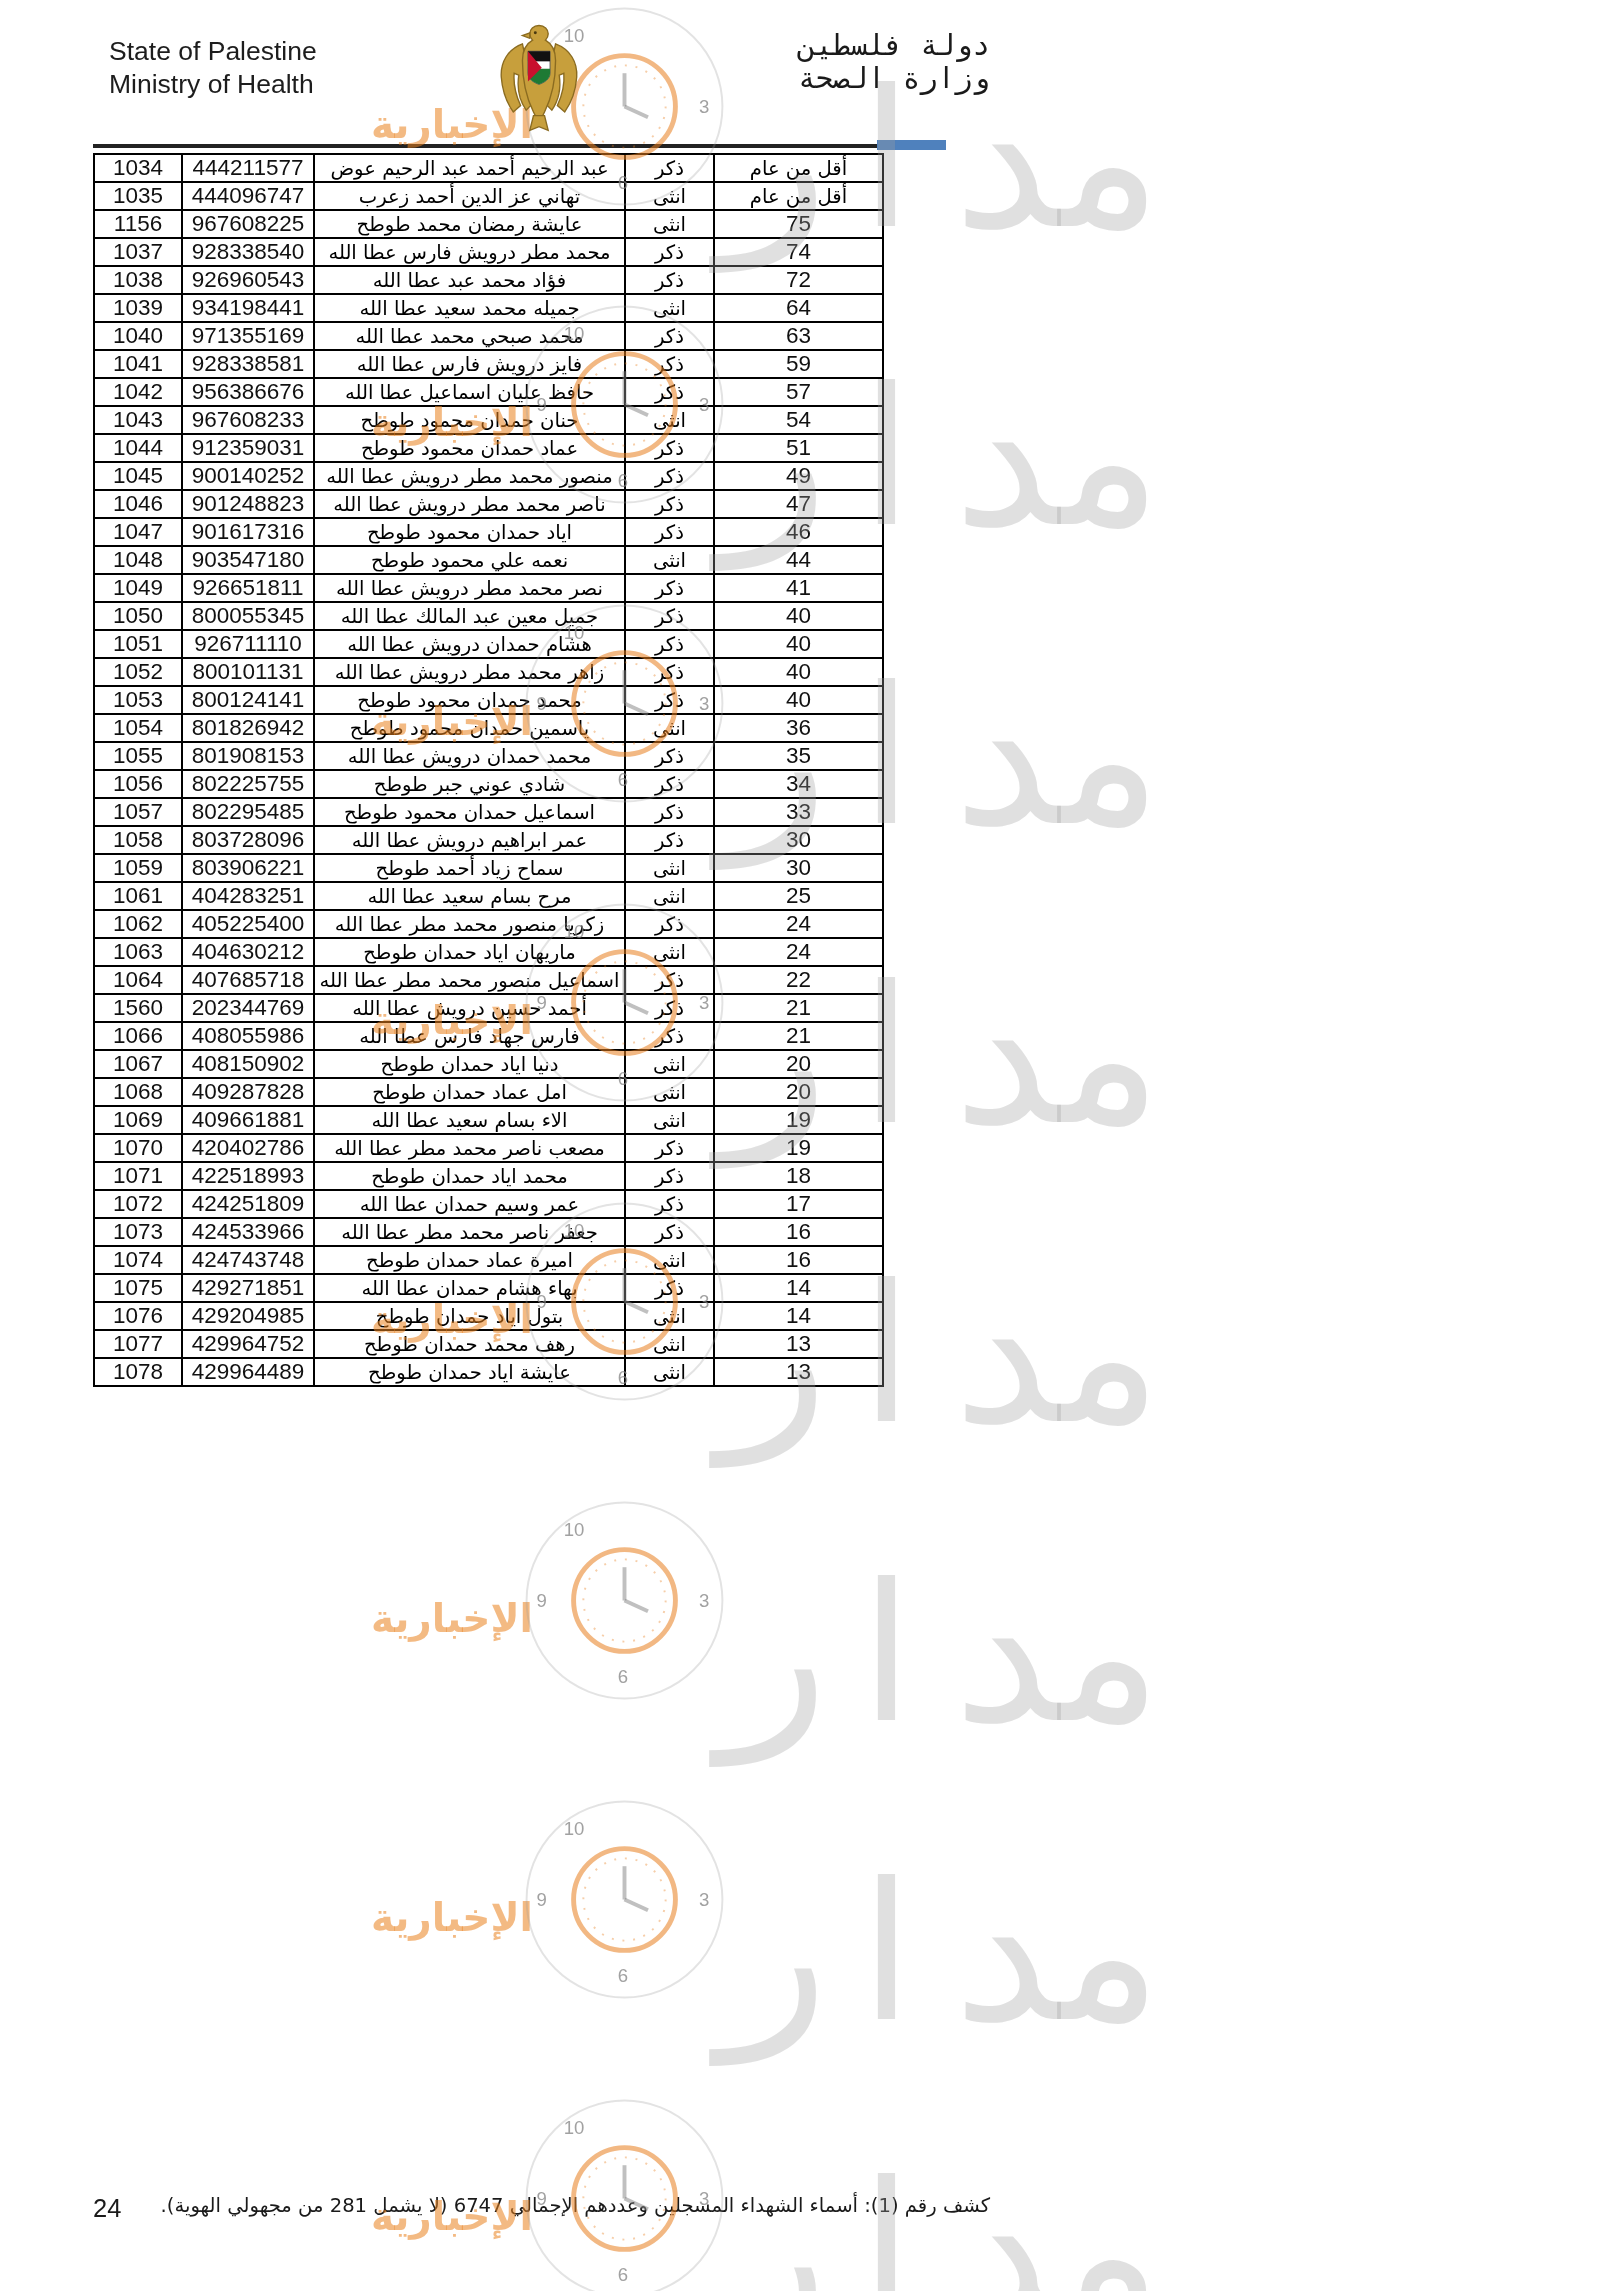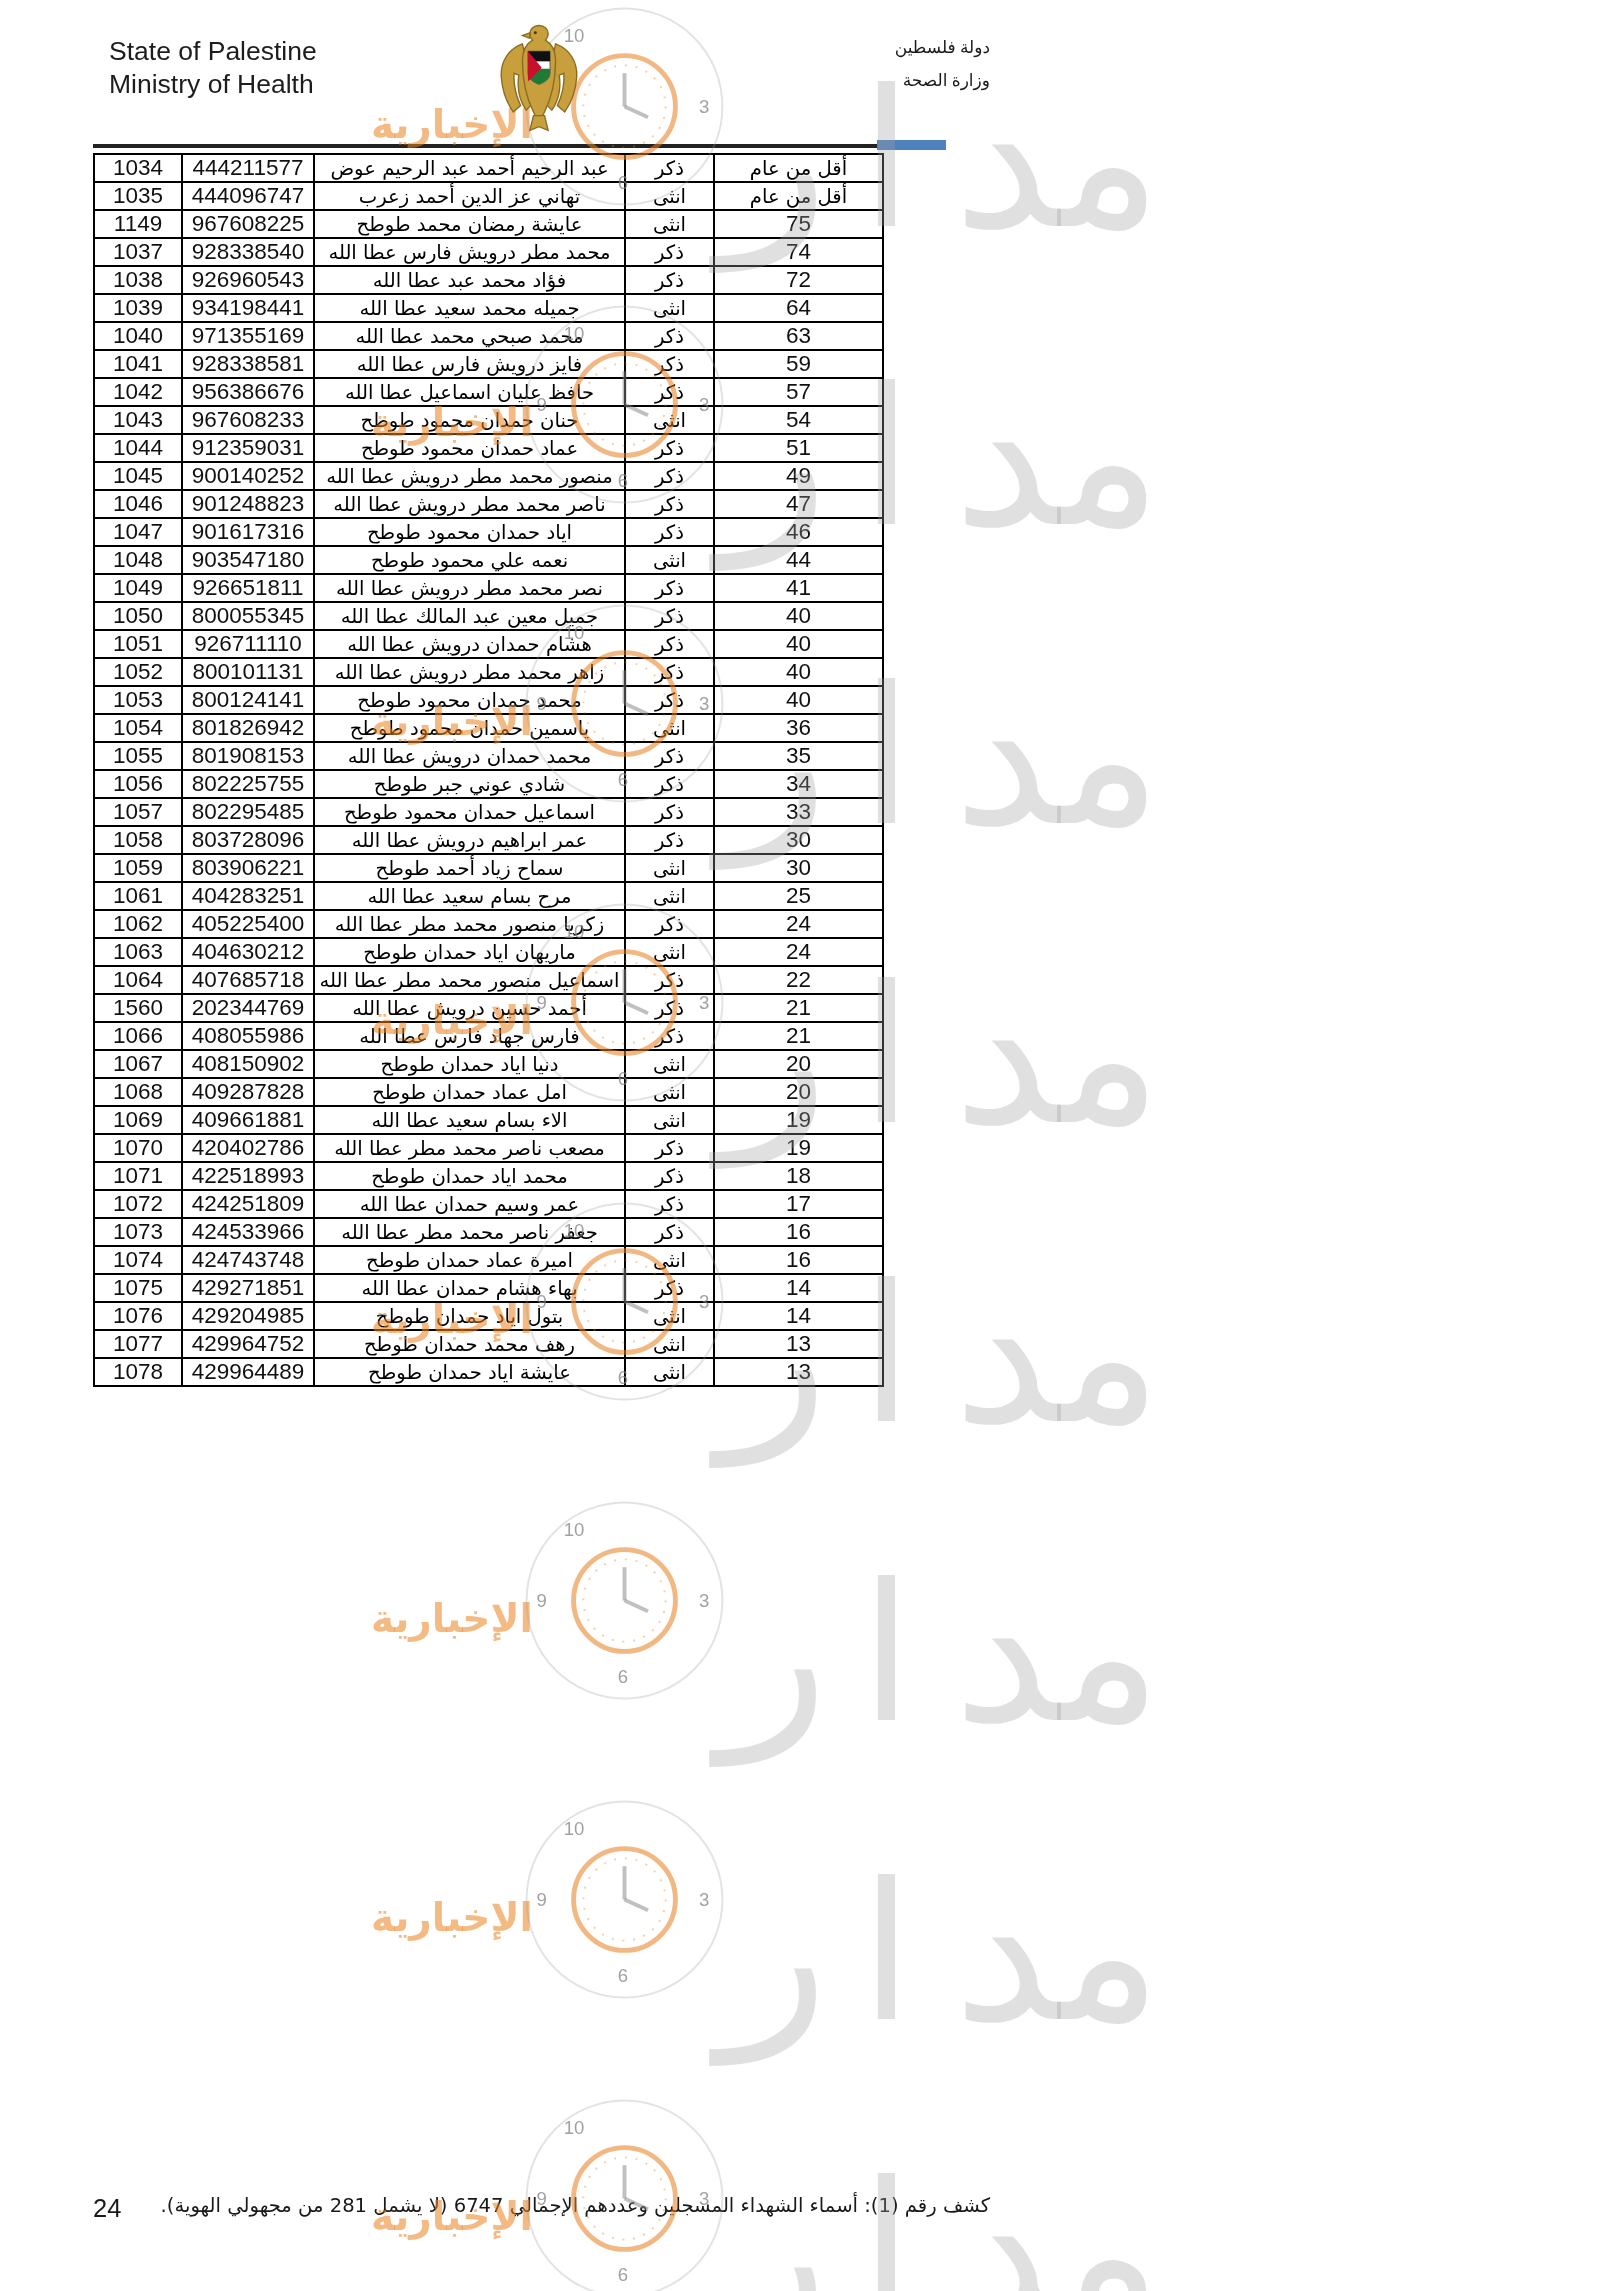--- a/index.html
+++ b/index.html
@@ -14,23 +14,23 @@
   .abs { position:absolute; }
 
   
   .header-left {
     left:109px; top:35px;
     font-size:26.5px; line-height:33px; color:#1d1d1d;
     z-index:4;
   }
   .header-right {
     right:631px; top:31px;
-    font-size:17px; line-height:33px; text-align:right;
+    font-size:29px; line-height:33px; text-align:right;
     direction:rtl;
-    font-family:Liberation Serif, serif;
+    font-family:Liberation Mono, monospace;
     z-index:4;
   }
   .emblem { left:493px; top:15.7px; width:92px; height:122px; z-index:4; }
 
   .header-rule { left:93px; top:144px; width:789px; height:3.9px; background:#222222; z-index:2; }
   .header-rule-accent { left:877px; top:140px; width:69px; height:9.8px; background:#4f81bd; z-index:2; }
 
   
   table.main {
     position:absolute; left:93px; top:153px; width:789px;
@@ -136,21 +136,21 @@
       <td class="ar age-text">أقل من عام</td>
     </tr>
       <tr>
       <td class="num">1035</td>
       <td class="num">444096747</td>
       <td class="ar">تهاني عز الدين أحمد زعرب</td>
       <td class="ar">انثى</td>
       <td class="ar age-text">أقل من عام</td>
     </tr>
       <tr>
-      <td class="num">1149</td>
+      <td class="num">1156</td>
       <td class="num">967608225</td>
       <td class="ar">عايشة رمضان محمد طوطح</td>
       <td class="ar">انثى</td>
       <td class="num">75</td>
     </tr>
       <tr>
       <td class="num">1037</td>
       <td class="num">928338540</td>
       <td class="ar">محمد مطر درويش فارس عطا الله</td>
       <td class="ar">ذكر</td>

